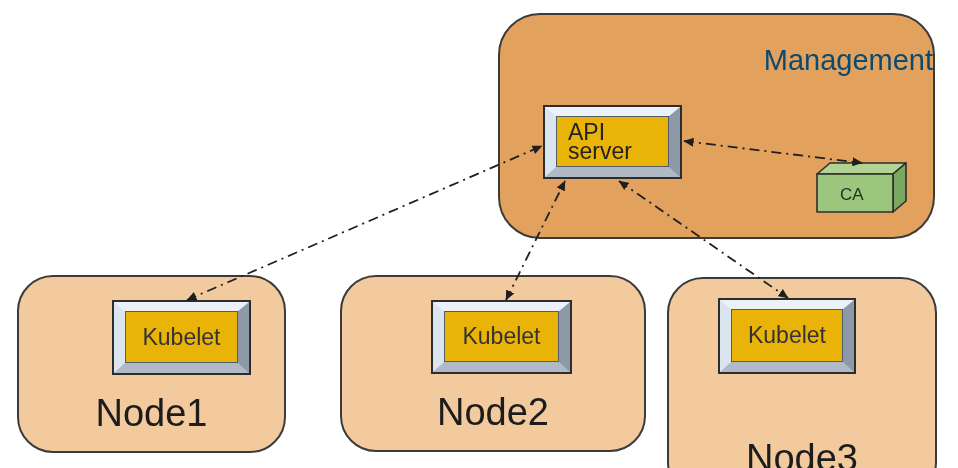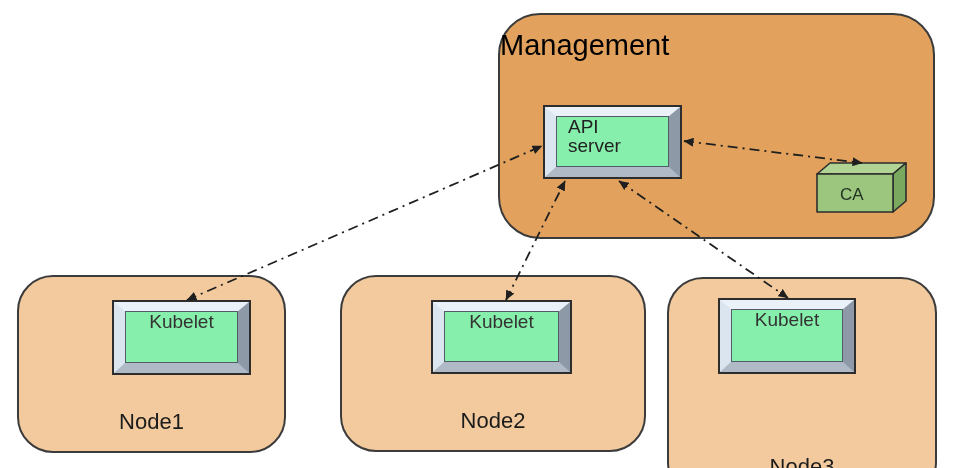--- a/index.html
+++ b/index.html
@@ -21,52 +21,52 @@
     left:498px;top:13px;width:437px;height:226px;
     background:#E2A25E;
     border-radius:42px;
   }
   .worker{background:#F2CA9D;}
   .node1{left:17px;top:275px;width:269px;height:178px;}
   .node2{left:340px;top:275px;width:306px;height:177px;}
   .node3{left:667px;top:277px;width:270px;height:221px;}
 
   .mgmt-label{
-    position:absolute;top:14px;left:0;width:100%;
-    text-align:left;
+    position:absolute;top:29px;left:0;width:100%;
+    text-align:right;
     font-size:29px;line-height:33px;
-    color:#000000;
+    color:#0c4a6e;
   }
   .node-label{
     position:absolute;bottom:16px;left:0;width:100%;
     text-align:center;
-    font-size:22px;
+    font-size:38px;
     color:#1c1c1c;
   }
 
   
   .chip{
     position:absolute;
     box-sizing:border-box;
     border-style:solid;
     border-width:10px 12px 11px 12px;
     border-top-color:#EAF1F8;
     border-left-color:#DBE5EF;
     border-right-color:#8E99A8;
     border-bottom-color:#AFBAC6;
     background:#D2E1F2;
     box-shadow:0 0 0 2px #2d2d2d;
   }
   .chip-face{
     position:absolute;inset:0;
-    background:#86efac;
+    background:#eab308;
     outline:1px solid #515c68;
-    display:flex;align-items:flex-start;justify-content:center;
+    display:flex;align-items:center;justify-content:center;
     color:#333333;
-    font-size:19px;line-height:19px;
+    font-size:23px;line-height:19px;
   }
   .chip-api{left:545px;top:107px;width:135px;height:70px;}
   .chip-api .chip-face{justify-content:flex-start;padding-left:11px;color:#222;}
   .chip-k1{left:114px;top:302px;width:135px;height:71px;}
   .chip-k2{left:433px;top:302px;width:137px;height:70px;}
   .chip-k3{left:720px;top:300px;width:134px;height:72px;}
 
   
   .ca-svg{position:absolute;left:806px;top:152px;pointer-events:none;}
   .ca-svg text{

